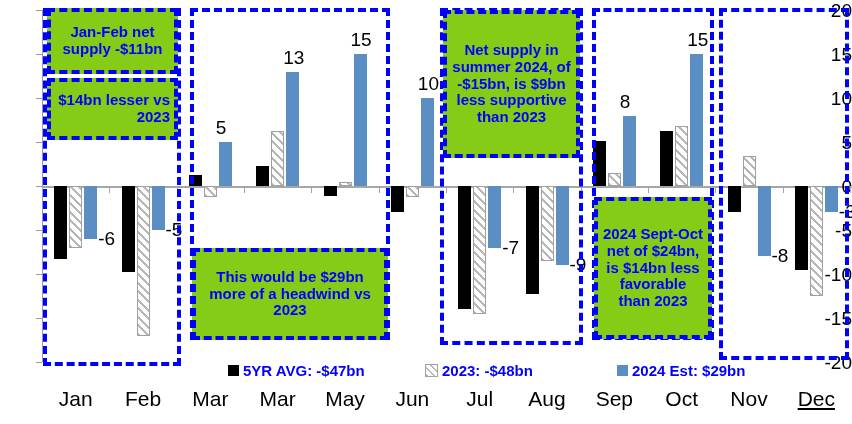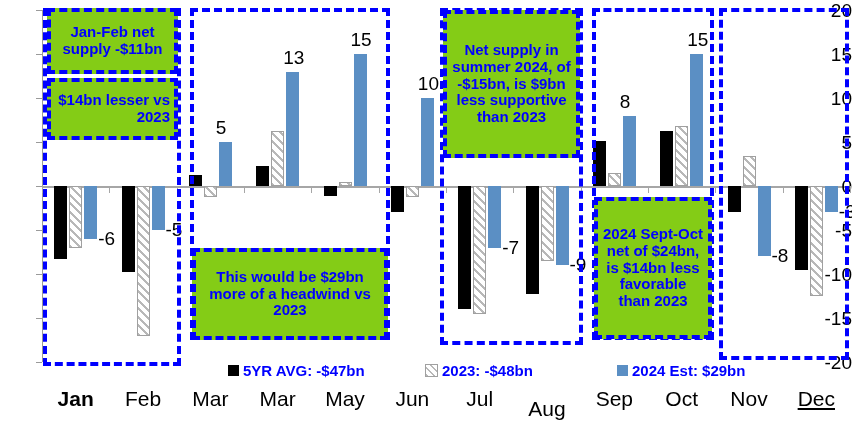--- a/index.html
+++ b/index.html
@@ -163,28 +163,28 @@
       <div class="dlabel" style="left: 375.833px; top: 64px;">10</div>
       <div class="dlabel" style="left: 460.167px; top: 227.6px;">-7</div>
       <div class="dlabel" style="left: 527.5px; top: 245.2px;">-9</div>
       <div class="dlabel" style="left: 577.833px; top: 81.6px;">8</div>
       <div class="dlabel" style="left: 645.167px; top: 20px;">15</div>
       <div class="dlabel" style="left: 729.5px; top: 236.4px;">-8</div>
       <div class="dlabel" style="left: 796.833px; top: 192.4px;">-3</div>
     </div>
 
 <div id="xcats">
-      <div class="xcat" style="left: 42.6667px; font-weight: bold;">Jan</div>
+      <div class="xcat" style="left: 42.6667px;">Jan</div>
       <div class="xcat" style="left: 110px;">Feb</div>
       <div class="xcat" style="left: 177.333px;">Mar</div>
       <div class="xcat" style="left: 244.667px;">Mar</div>
       <div class="xcat" style="left: 312px; text-align: center;">May</div>
       <div class="xcat" style="left: 379.333px;">Jun</div>
       <div class="xcat" style="left: 446.667px;">Jul</div>
-      <div class="xcat" style="left: 514px; margin-top: 10px;">Aug</div>
+      <div class="xcat" style="left: 514px;">Aug</div>
       <div class="xcat" style="left: 581.333px;">Sep</div>
       <div class="xcat" style="left: 648.667px;">Oct</div>
       <div class="xcat" style="left: 716px;">Nov</div>
       <div class="xcat" style="left: 783.333px; text-decoration: underline;">Dec</div>
     </div>
 
 <div class="legend" id="legend">
       <div class="legend-item" style="left: 212px; top: 2px; margin-left: 16px;">
         <span class="lsw avg"></span>
         <span>5YR AVG: -$47bn</span>

